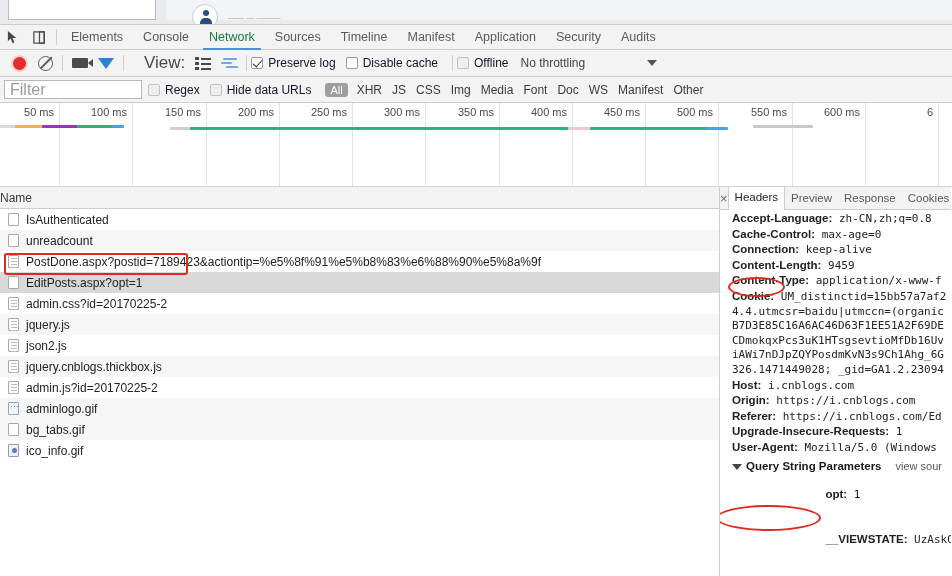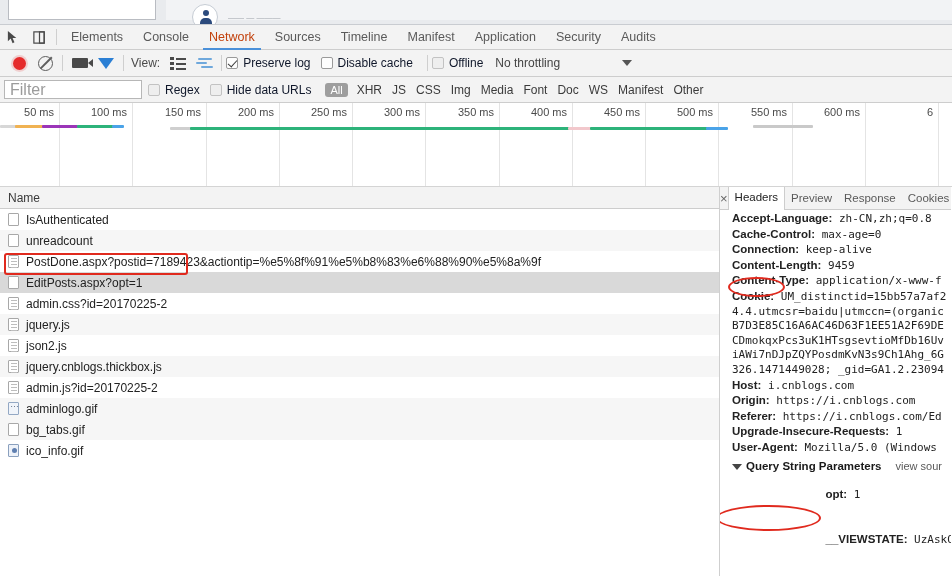--- a/index.html
+++ b/index.html
@@ -35,21 +35,21 @@
     background: #fff; border-top: 1px solid #c9ccd1; }
 
   
   .tabstrip { position: relative; height: 25px; background: #f3f3f3;
     border-bottom: 1px solid #cdcdcd; display: flex; align-items: center; }
   .tool-btn { width: 26px; height: 24px; display: flex; align-items: center;
     justify-content: center; cursor: pointer; }
   .tool-sep { width: 1px; height: 16px; background: #cfcfcf; margin: 0 4px; }
   .tab { padding: 0 10px; height: 25px; line-height: 25px; font-size: 12.5px;
     color: #5a5a5a; cursor: pointer; position: relative; white-space: nowrap; }
-  .tab.active { color: #c2410c; }
+  .tab.active { color: #15803d; }
   .tab.active::after { content: ""; position: absolute; left: 4px; right: 4px; bottom: 0;
     height: 2px; background: #4a90d9; }
 
   
   .toolbar { position: relative; height: 27px; background: #f3f3f3;
     border-bottom: 1px solid #cdcdcd; display: flex; align-items: center;
     padding-left: 6px; }
   .rec-dot { width: 13px; height: 13px; border-radius: 50%; background: #e52b2b;
     box-shadow: 0 0 0 2px rgba(229,43,43,.18); cursor: pointer; }
   .clear-ic { width: 15px; height: 15px; border: 1.6px solid #5e5e5e; border-radius: 50%;
@@ -59,21 +59,21 @@
   .cam-ic { width: 16px; height: 10px; background: #4a4a4a; border-radius: 1px;
     position: relative; cursor: pointer; }
   .cam-ic::after { content: ""; position: absolute; right: -5px; top: 1px;
     border-top: 4px solid transparent; border-bottom: 4px solid transparent;
     border-right: 5px solid #4a4a4a; }
   .funnel-ic { width: 0; height: 0; border-left: 8px solid transparent;
     border-right: 8px solid transparent; border-top: 11px solid #2b7fd4;
     position: relative; cursor: pointer; }
   .funnel-ic::after { content: ""; position: absolute; left: -1.5px; top: 11px; width: 3px;
     height: 5px; background: #2b7fd4; }
-  .tb-label { font-size: 12px; color: #4a4a4a; margin: 0 5px 0 3px; }
+  .tb-label { font-size: 17px; color: #4a4a4a; margin: 0 5px 0 16px; }
   .view-list { width: 16px; height: 13px; cursor: pointer; position: relative; }
   .view-list i { position: absolute; left: 0; width: 4px; height: 3px; background: #4a4a4a; }
   .view-list b { position: absolute; left: 6px; width: 10px; height: 2px; background: #4a4a4a; }
   .view-wf { width: 17px; height: 13px; cursor: pointer; position: relative; }
   .view-wf i { position: absolute; height: 2.4px; background: #6fa8dc; border-radius: 1px; }
   .cb { width: 12px; height: 12px; border: 1px solid #9a9a9a; background: #fdfdfd;
     border-radius: 2px; display: inline-block; vertical-align: -2px; cursor: pointer;
     position: relative; }
   .cb.checked { background: #fdfdfd; }
   .cb.checked::after { content: ""; position: absolute; left: 3px; top: 0px; width: 4px;
@@ -106,21 +106,21 @@
     transform: translateX(-100%); padding-right: 5px; white-space: nowrap; }
   .bar { position: absolute; height: 3px; border-radius: 1px; }
 
   
   .panes { position: relative; height: 389px; display: flex; }
   .left { width: 720px; border-right: 1px solid #cfcfcf; position: relative;
     overflow: hidden; background: #fff; }
   .right { width: 231px; position: relative; overflow: hidden; background: #fff; }
 
   .colhdr { height: 22px; background: #f3f3f3; border-bottom: 1px solid #cdcdcd;
-    display: flex; align-items: center; padding-left: 8px; font-size: 12px; color: #3a3a3a; }
+    display: flex; align-items: center; padding-left: 0; font-size: 12px; color: #3a3a3a; }
 
   .row { height: 21px; display: flex; align-items: center; padding-left: 8px;
     font-size: 12px; color: #222; cursor: pointer; white-space: nowrap; }
   .row.odd { background: #f6f6f6; }
   .row.sel { background: #d9d9d9; }
   .ficon { width: 11px; height: 13px; border: 1px solid #a8a8a8; background: #fff;
     margin-right: 7px; flex: none; position: relative; border-radius: 1px; }
   .ficon.doc::before { content: ""; position: absolute; left: 1.5px; top: 2px; right: 1.5px;
     height: 1px; background: #bdbdbd; box-shadow: 0 3px 0 #bdbdbd, 0 6px 0 #bdbdbd, 0 9px 0 #bdbdbd; }
   .ficon.img { background: #f0f4fa; border-color: #93a8c4; }

